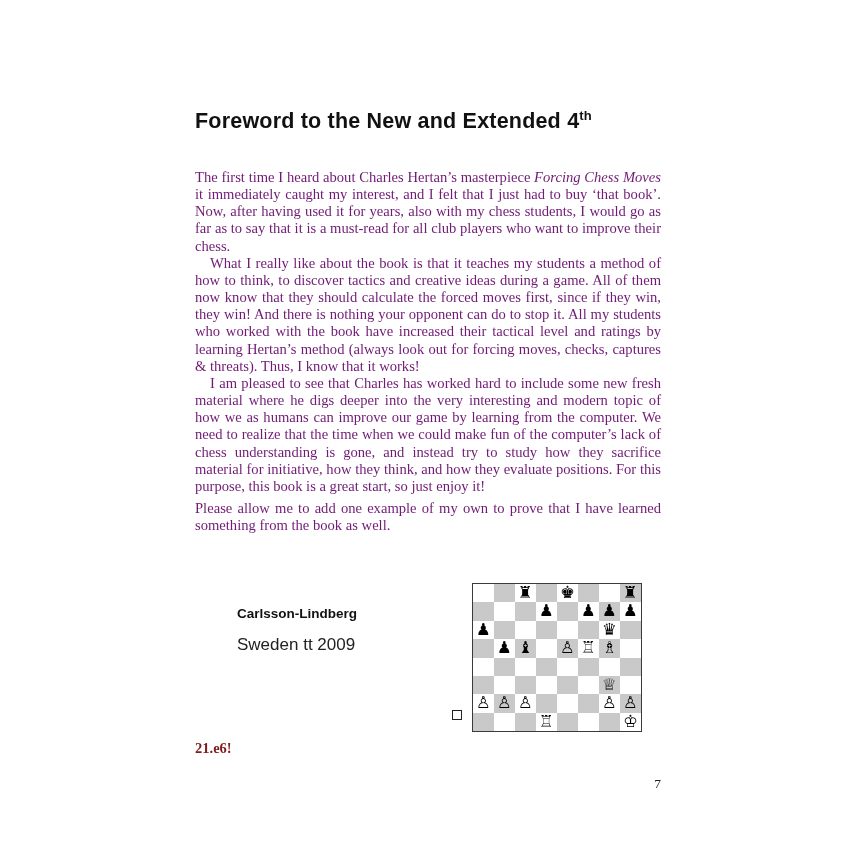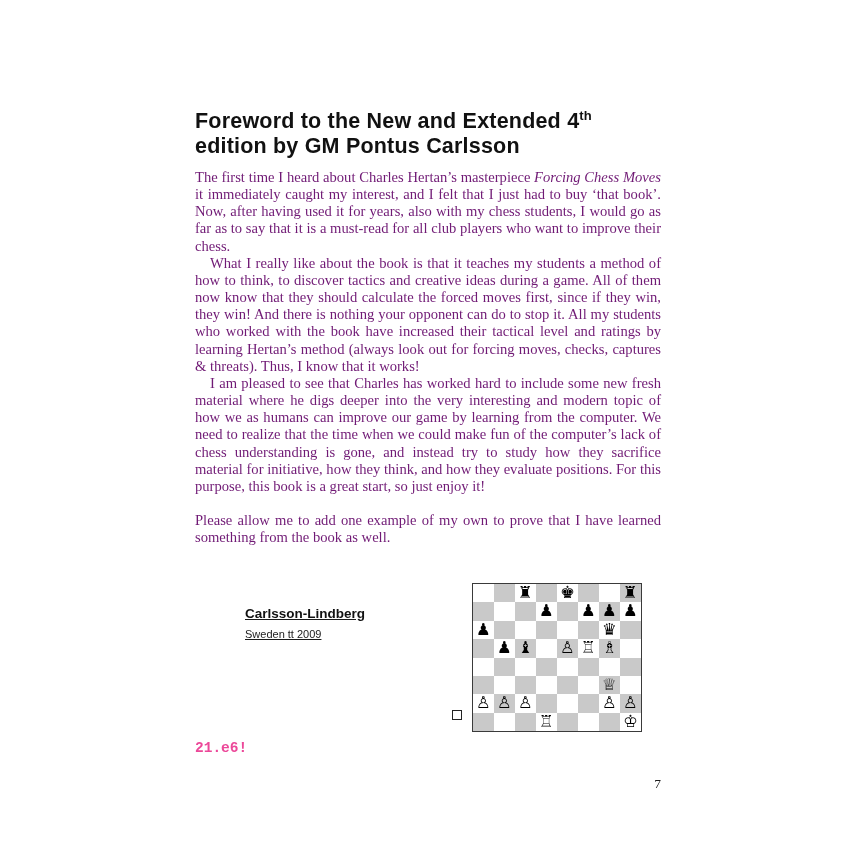--- a/index.html
+++ b/index.html
@@ -35,37 +35,36 @@
     left: 195px;
     top: 169px;
     width: 466px;
     font-size: 14.6px;
     line-height: 17.15px;
     text-align: justify;
     color: #701a75;
   }
   .body-block p { margin: 0; }
   .body-block p.indent { text-indent: 15px; }
-  .body-block p.spaced { margin-top: 17px; }
+  .body-block p.spaced { margin-top: 5px; }
   .italic { font-style: italic; }
   .game-block {
     position: absolute;
-    left: 245px;
+    left: 237px;
     top: 606px;
     font-family: "Liberation Sans", sans-serif;
-    text-decoration: underline;
   }
   .game-players {
     font-weight: bold;
     font-size: 13.5px;
     color: #111111;
   }
   .game-event {
-    margin-top: 7px;
-    font-size: 11px;
+    margin-top: 14px;
+    font-size: 17px;
     color: #222222;
   }
   .diagram {
     position: absolute;
     left: 472px;
     top: 583px;
   }
   .board {
     display: grid;
     grid-template-columns: repeat(8, 21px);
@@ -92,43 +91,42 @@
     top: 710px;
     width: 10px;
     height: 10px;
     border: 1.6px solid #222222;
     background: #ffffff;
   }
   .move-caption {
     position: absolute;
     left: 195px;
     top: 740px;
-    font-family: Liberation Mono, monospace;
+    font-family: Liberation Serif, serif;
     font-weight: bold;
     font-size: 14.5px;
-    color: #ec4899;
+    color: #7f1d1d;
   }
   .page-number {
     position: absolute;
     left: 195px;
     top: 776px;
     width: 466px;
     text-align: right;
     font-size: 13.5px;
     color: #1c1c1c;
   }
 </style>
 </head>
 <body>
 
 <div class="page">
 
   <div class="title-block">
     <span>Foreword to the New and Extended 4</span><sup>th</sup><br>
-    <span>edition by GM Pontus Carlsson</span>
   </div>
 
   <div class="body-block">
     <p><span>The first time I heard about Charles Hertan’s masterpiece </span><span class="italic">Forcing Chess Moves</span><span> it immediately caught my interest, and I felt that I just had to buy ‘that book’. Now, after having used it for years, also with my chess students, I would go as far as to say that it is a must-read for all club players who want to improve their chess.</span></p>
     <p class="indent">What I really like about the book is that it teaches my students a method of how to think, to discover tactics and creative ideas during a game. All of them now know that they should calculate the forced moves first, since if they win, they win! And there is nothing your opponent can do to stop it. All my students who worked with the book have increased their tactical level and ratings by learning Hertan’s method (always look out for forcing moves, checks, captures &amp; threats). Thus, I know that it works!</p>
     <p class="indent">I am pleased to see that Charles has worked hard to include some new fresh material where he digs deeper into the very interesting and modern topic of how we as humans can improve our game by learning from the computer. We need to realize that the time when we could make fun of the computer’s lack of chess understanding is gone, and instead try to study how they sacrifice material for initiative, how they think, and how they evaluate positions. For this purpose, this book is a great start, so just enjoy it!</p>
     <p class="spaced">Please allow me to add one example of my own to prove that I have learned something from the book as well.</p>
   </div>
 
   <div class="game-block">

